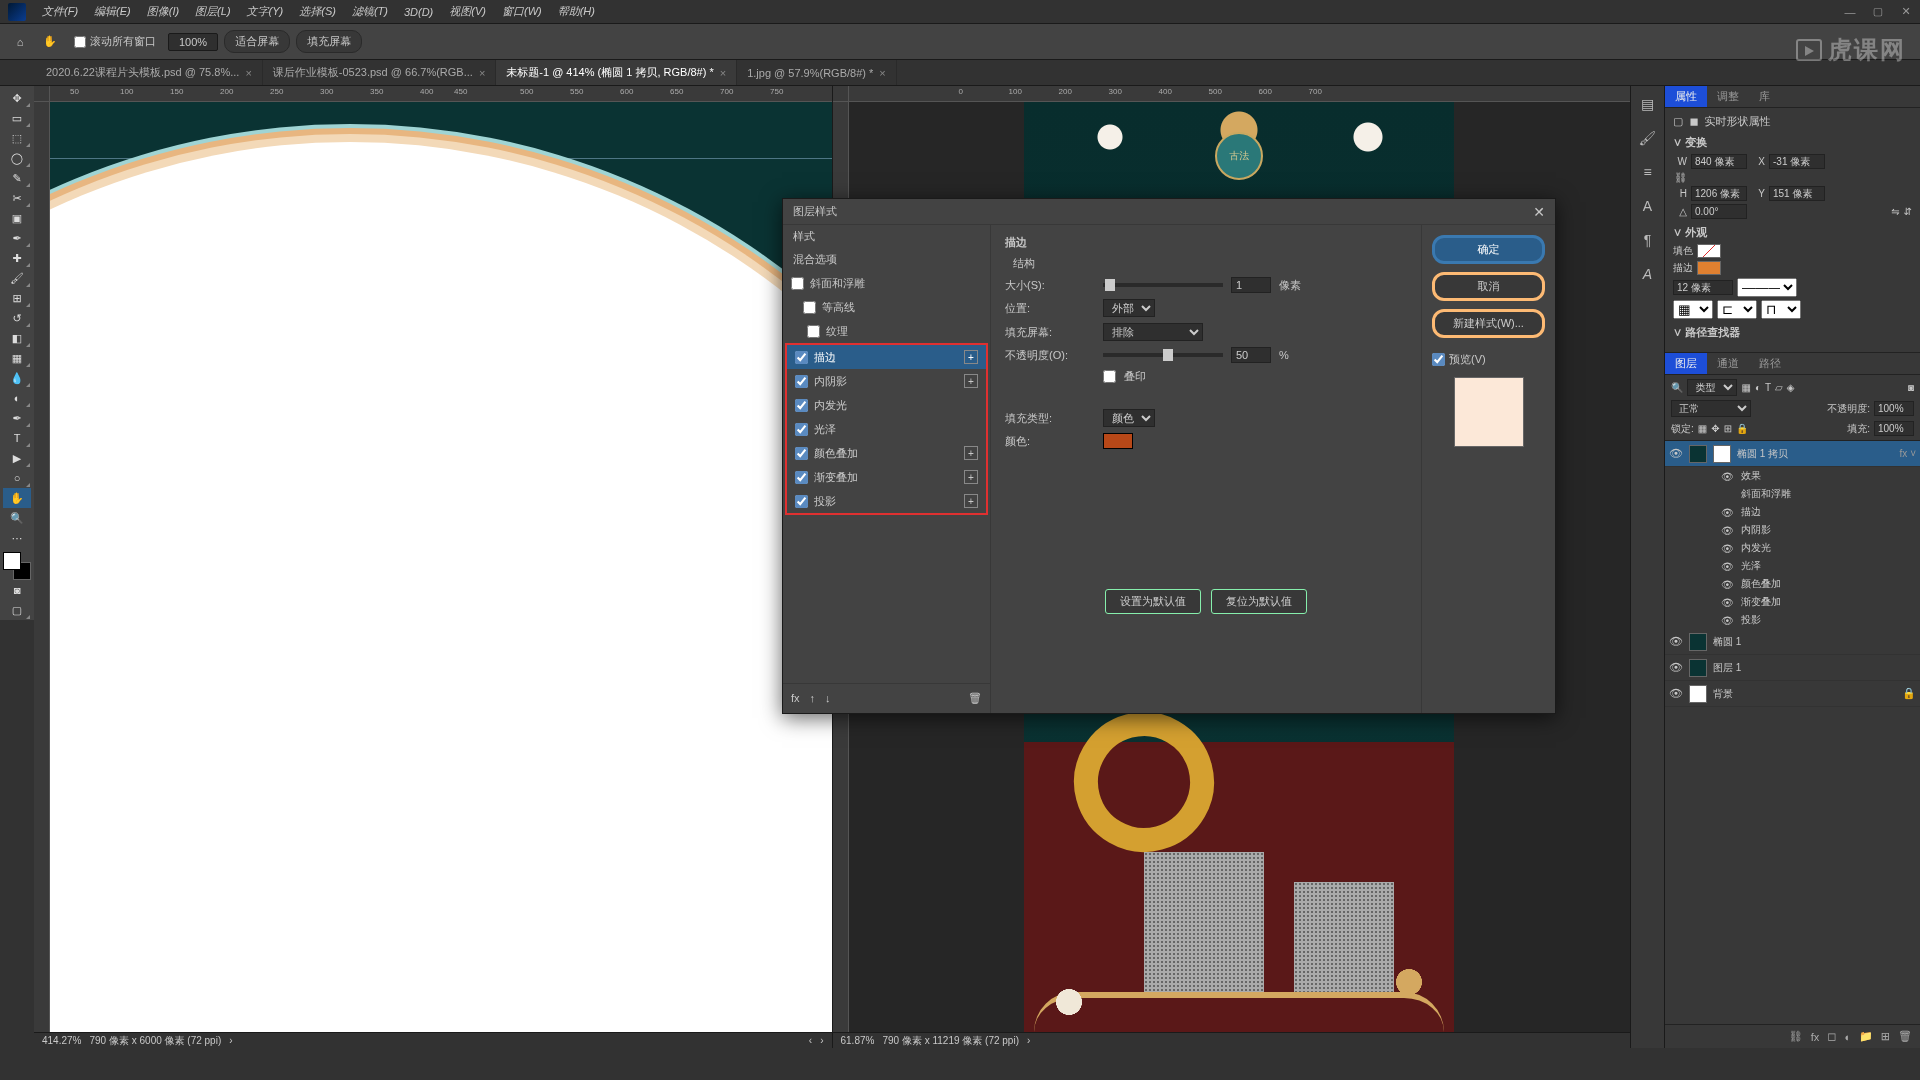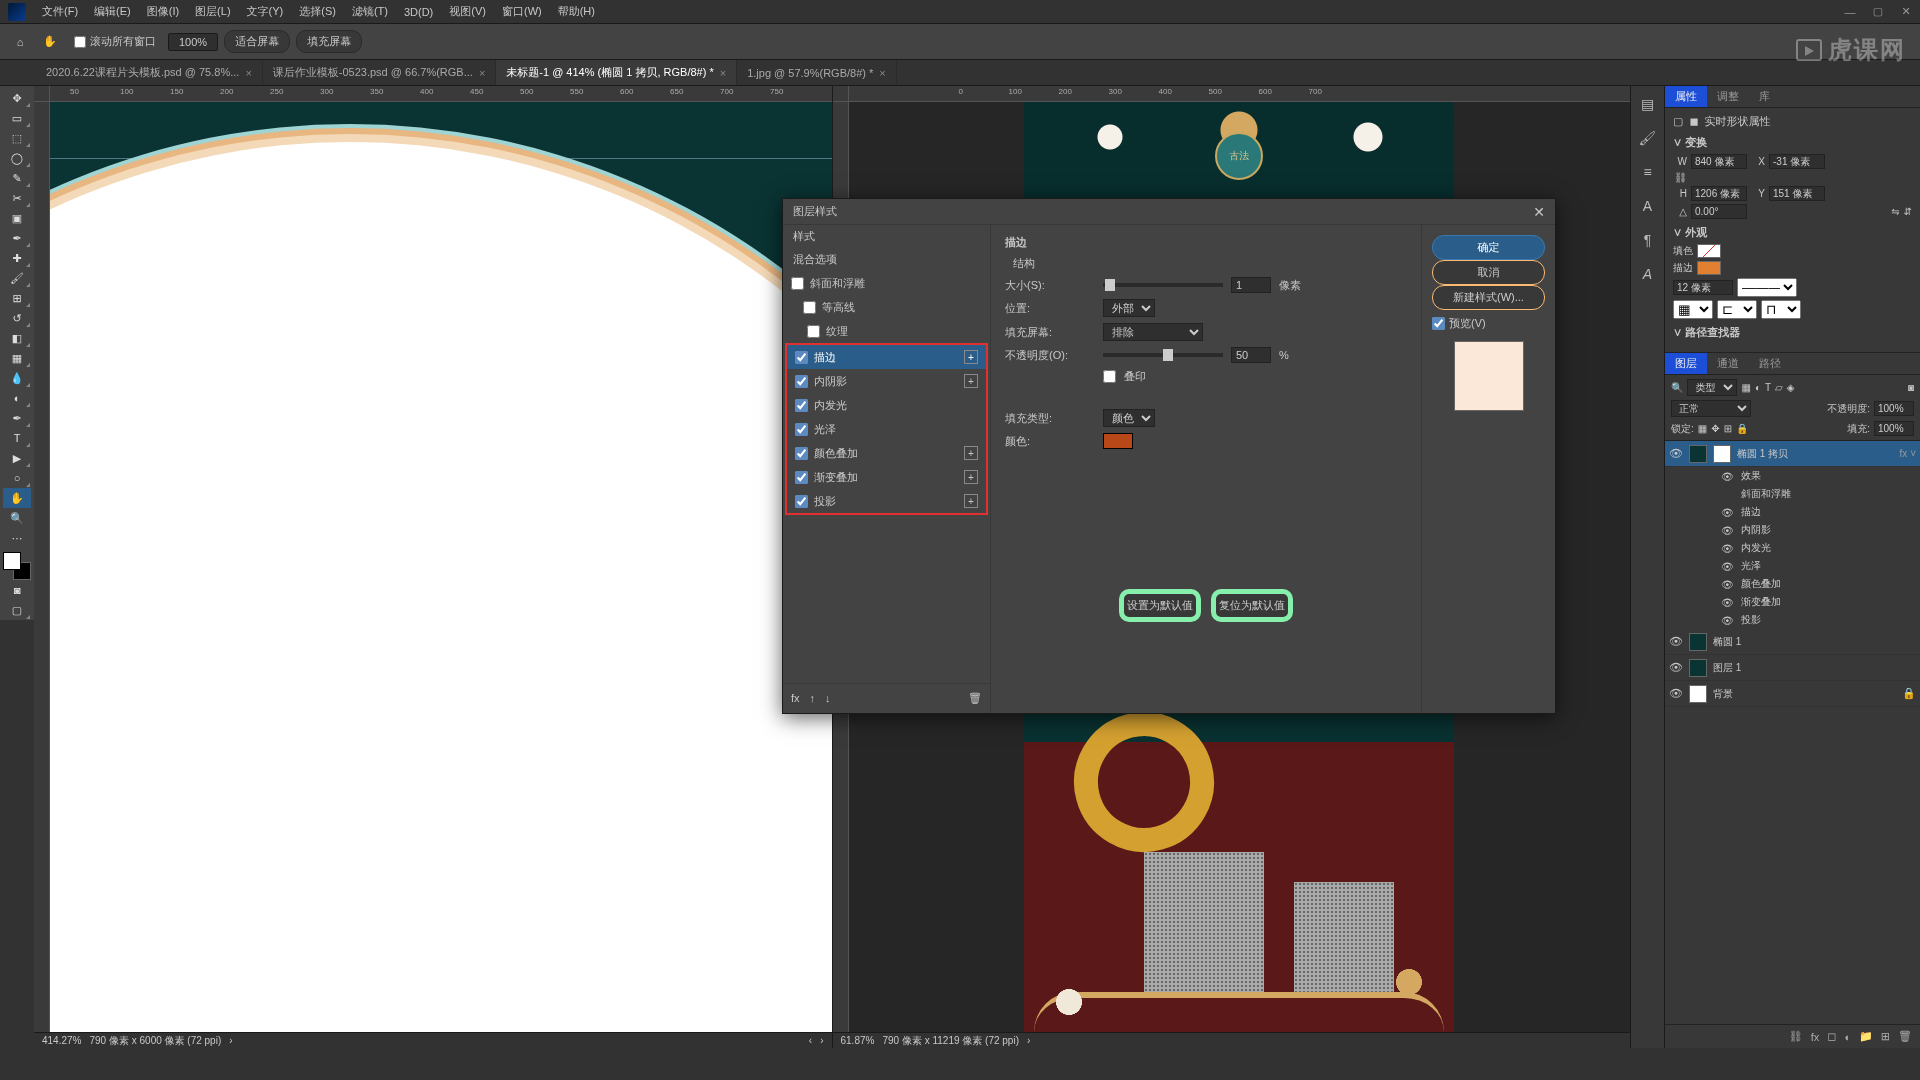--- a/index.html
+++ b/index.html
@@ -1,21 +1,21 @@
 <!DOCTYPE html>
 <html><head>
 <meta charset="utf-8">
 <style>
 * { margin: 0; padding: 0; box-sizing: border-box; font-family: "Microsoft YaHei", Arial, sans-serif; }
 body { background: #323232; color: #c8c8c8; font-size: 11px; overflow: hidden; width: 1920px; height: 1080px; position: relative; }
 
 
 .menubar { height: 24px; background: #323232; display: flex; align-items: center; padding-left: 8px; border-bottom: 1px solid #1a1a1a; }
 .menubar .logo { width: 18px; height: 18px; background: linear-gradient(135deg,#001833,#0a3d91); border-radius: 2px; margin-right: 8px; }
-.menubar span { padding: 0 8px; cursor: default; }
+.menubar span { padding: 0 8px; cursor: default; font-style: italic; }
 .menubar .right { margin-left: auto; display: flex; }
 .menubar .right .winbtn { width: 28px; height: 24px; display: flex; align-items: center; justify-content: center; color: #999; }
 
 
 .optionsbar { height: 36px; background: #434343; display: flex; align-items: center; padding: 0 8px; border-bottom: 1px solid #1a1a1a; gap: 6px; }
 .optionsbar .home { width: 24px; height: 24px; display: flex; align-items: center; justify-content: center; }
 .optionsbar .checkbox { display: flex; align-items: center; gap: 4px; padding: 0 6px; }
 .optionsbar .checkbox input { width: 12px; height: 12px; }
 .optionsbar .zoom { background: #2f2f2f; border: 1px solid #1a1a1a; padding: 2px 10px; border-radius: 2px; }
 .optionsbar .btn { background: #383838; border: 1px solid #2a2a2a; padding: 3px 10px; border-radius: 10px; }
@@ -78,23 +78,23 @@
 .dialog .leftcol .bottom-icons { margin-top: auto; display: flex; gap: 10px; padding: 8px; border-top: 1px solid #383838; }
 .dialog .midcol { flex: 1; padding: 10px 14px; }
 .dialog .midcol .group-title { font-weight: bold; margin-bottom: 6px; }
 .dialog .midcol .row { display: flex; align-items: center; gap: 8px; margin: 6px 0; }
 .dialog .midcol .row label { width: 90px; }
 .dialog .midcol .row select, .dialog .midcol .row input[type=text] { background: #2f2f2f; border: 1px solid #222; color: #ccc; padding: 1px 4px; font-size: 11px; }
 .dialog .midcol .row .slider { flex: 1; height: 4px; background: #2a2a2a; position: relative; max-width: 120px; }
 .dialog .midcol .row .slider .thumb { position: absolute; top: -4px; width: 10px; height: 12px; background: #ccc; }
 .dialog .midcol .color-swatch { width: 30px; height: 16px; background: #b84818; border: 1px solid #000; }
 .dialog .midcol .btnrow { display: flex; gap: 10px; margin-top: 140px; justify-content: center; }
-.dialog .midcol .btnrow button { background: #383838; border: 5px solid #86efac; color: #ccc; padding: 4px 3px; border-radius: 10px; font-size: 11px;}
+.dialog .midcol .btnrow button { background: #383838; border: 1px solid #86efac; color: #ccc; padding: 4px 14px; border-radius: 3px; font-size: 11px;}
 .dialog .rightcol { width: 134px; padding: 10px; border-left: 1px solid #383838; }
-.dialog .rightcol button { width: 100%; background: #383838; border: 1px solid #fdba74; color: #ccc; padding: 4px 0; border-radius: 12px; font-size: 11px; }
+.dialog .rightcol button { width: 100%; background: #383838; border: 3px solid #fdba74; color: #ccc; padding: 4px 0; border-radius: 12px; margin-bottom: 8px; font-size: 11px; }
 .dialog .rightcol button.primary { background: #2a5d8a; border-color: #3a79b0; color: #fff; }
 .dialog .rightcol .preview-check { display: flex; align-items: center; gap: 4px; margin: 6px 0 10px; }
 .dialog .rightcol .preview-swatch { width: 70px; height: 70px; background: #fce8d8; border: 1px solid #666; margin: 0 auto; }
 
 
 .rightstack { position: absolute; right: 0; top: 86px; width: 290px; bottom: 32px; display: flex; }
 .iconstrip { width: 34px; background: #383838; display: flex; flex-direction: column; align-items: center; padding-top: 8px; gap: 14px; border-left: 1px solid #1a1a1a; }
 .iconstrip .ic { width: 20px; height: 20px; color: #bbb; display:flex; align-items:center; justify-content:center; font-size:14px;}
 .panels { flex: 1; background: #383838; border-left: 1px solid #1a1a1a; display: flex; flex-direction: column; overflow: hidden; }
 .panel-tabs { display: flex; height: 22px; border-bottom: 1px solid #222; }
@@ -233,21 +233,21 @@
     <div class="ruler-corner"></div>
     <div class="ruler-h">
       <span style="left:20px">50</span>
         <span style="left:70px">100</span>
         <span style="left:120px">150</span>
         <span style="left:170px">200</span>
         <span style="left:220px">250</span>
         <span style="left:270px">300</span>
         <span style="left:320px">350</span>
         <span style="left:370px">400</span>
-        <span style="left:420px">450</span>
+        <span style="left:404px">450</span>
         <span style="left:470px">500</span>
         <span style="left:520px">550</span>
         <span style="left:570px">600</span>
         <span style="left:620px">650</span>
         <span style="left:670px">700</span>
         <span style="left:720px">750</span>
     </div>
     <div class="ruler-v"></div>
     <div class="canvas-left">
       <div class="guide-line"></div>

